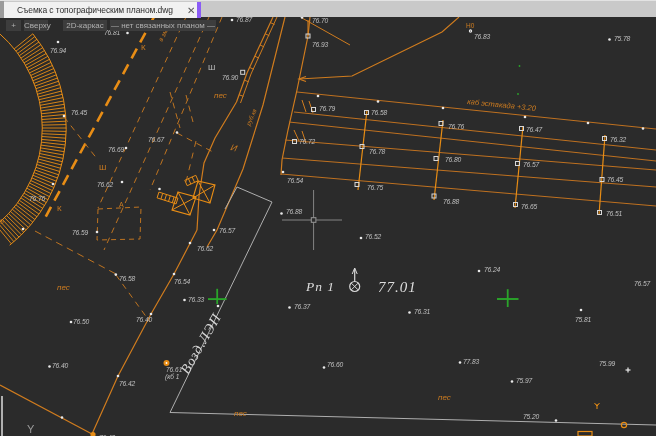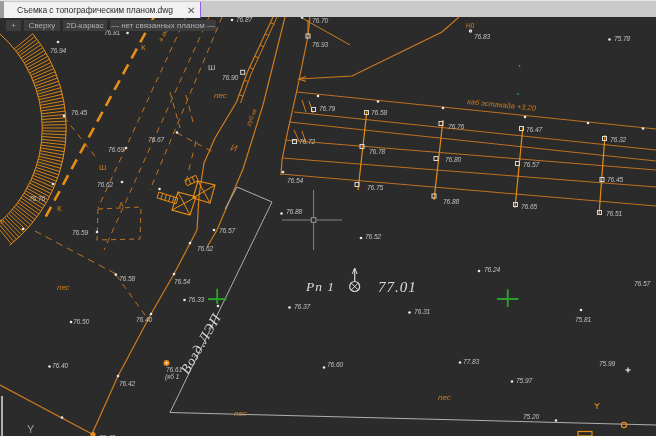--- a/index.html
+++ b/index.html
@@ -1,17 +1,17 @@
 <!DOCTYPE html>
 <html><head><meta charset="utf-8"><style>
 *{margin:0;padding:0;box-sizing:border-box}
 body{width:656px;height:436px;overflow:hidden;background:#2b2b2b;font-family:"Liberation Sans",sans-serif}
 #bar{position:absolute;left:0;top:0;width:656px;height:17px;background:#c9c9c9;border-top:1px solid #e3e3e3}
 #strip{position:absolute;left:0;top:0;width:4px;height:17px;background:#9b9b9b}
-#tab{position:absolute;left:4px;top:1px;width:197px;height:16px;background:#f1f1f1;border-right:1px solid #8b5cf6}
+#tab{position:absolute;left:4px;top:1px;width:197px;height:16px;background:#f1f1f1;border-right:4px solid #8b5cf6}
 #tab span{position:absolute;left:13px;top:3px;font-size:8.5px;color:#2f2f2f;letter-spacing:-0.1px;white-space:nowrap}
 #tx{position:absolute;left:183px;top:3px;font-size:10px;color:#555}
 #canvas{position:absolute;left:0;top:17px;width:656px;height:419px}
 .vb{position:absolute;top:3px;height:11px;background:#3d3d3d;color:#b0b0b0;font-size:8px;line-height:11px;text-align:center}
 </style></head>
 <body>
 <div id="canvas"><svg width="656" height="419" viewBox="0 17 656 419">
 <rect x="0" y="0" width="656" height="436" fill="#2b2b2b"></rect>
 <path d="M -1.0 33.1 A 125.7 125.7 0 0 1 -1.0 222.9" fill="none" stroke="#e88d15" stroke-width="1"></path>
 <path d="M 32.8 33.8 A 149.7 149.7 0 0 1 9.7 245.2" fill="none" stroke="#e88d15" stroke-width="1"></path>
@@ -298,21 +298,21 @@
 <text x="230" y="150" font-family="Liberation Sans, sans-serif" font-size="9" font-style="italic" fill="#cf7d20" text-anchor="start" transform="rotate(15 230 150)" font-weight="normal">И</text>
 <text x="162" y="42" font-family="Liberation Sans, sans-serif" font-size="6.5" font-style="italic" fill="#cf7d20" text-anchor="start" transform="rotate(-62 162 42)" font-weight="normal">в зм</text>
 <text x="250" y="126" font-family="Liberation Sans, sans-serif" font-size="6" font-style="italic" fill="#cf7d20" text-anchor="start" transform="rotate(-67 250 126)" font-weight="normal">руб.кв</text>
 <text x="467" y="104" font-family="Liberation Sans, sans-serif" font-size="7.5" font-style="italic" fill="#cf7d20" text-anchor="start" transform="rotate(5.7 467 104)" font-weight="normal">каб эстакада +3.20</text>
 <text x="306" y="291" font-family="Liberation Serif, sans-serif" font-size="13.5" font-style="italic" fill="#dddddd" text-anchor="start" letter-spacing="1" font-weight="normal">Pn 1</text>
 <text x="378" y="292" font-family="Liberation Serif, sans-serif" font-size="15" font-style="italic" fill="#dddddd" text-anchor="start" letter-spacing="1" font-weight="normal">77.01</text>
 <text x="188" y="375" font-family="Liberation Serif, sans-serif" font-size="14" font-style="italic" fill="#d8d8d8" text-anchor="start" letter-spacing="0.9" transform="rotate(-60 188 375)" font-weight="normal">Возд.ЛЭП</text>
 <text x="27" y="433" font-family="Liberation Sans, sans-serif" font-size="11" font-style="normal" fill="#999999" text-anchor="start" font-weight="normal">Y</text>
 </svg>
 <div class="vb" style="left:6px;width:15px">+</div>
-<div class="vb" style="left:24px;width:36px">Сверху</div>
+<div class="vb" style="left:24px;width:24px">Сверху</div>
 <div class="vb" style="left:63px;width:44px">2D-каркас</div>
 <div class="vb" style="left:110px;width:106px">— нет связанных планом —</div>
 </div>
 <div id="bar">
     <div id="strip"></div>
     <div id="tab">
       <span>Съемка с топографическим планом.dwg</span>
       <div id="tx">✕</div>
     </div>
   </div>

